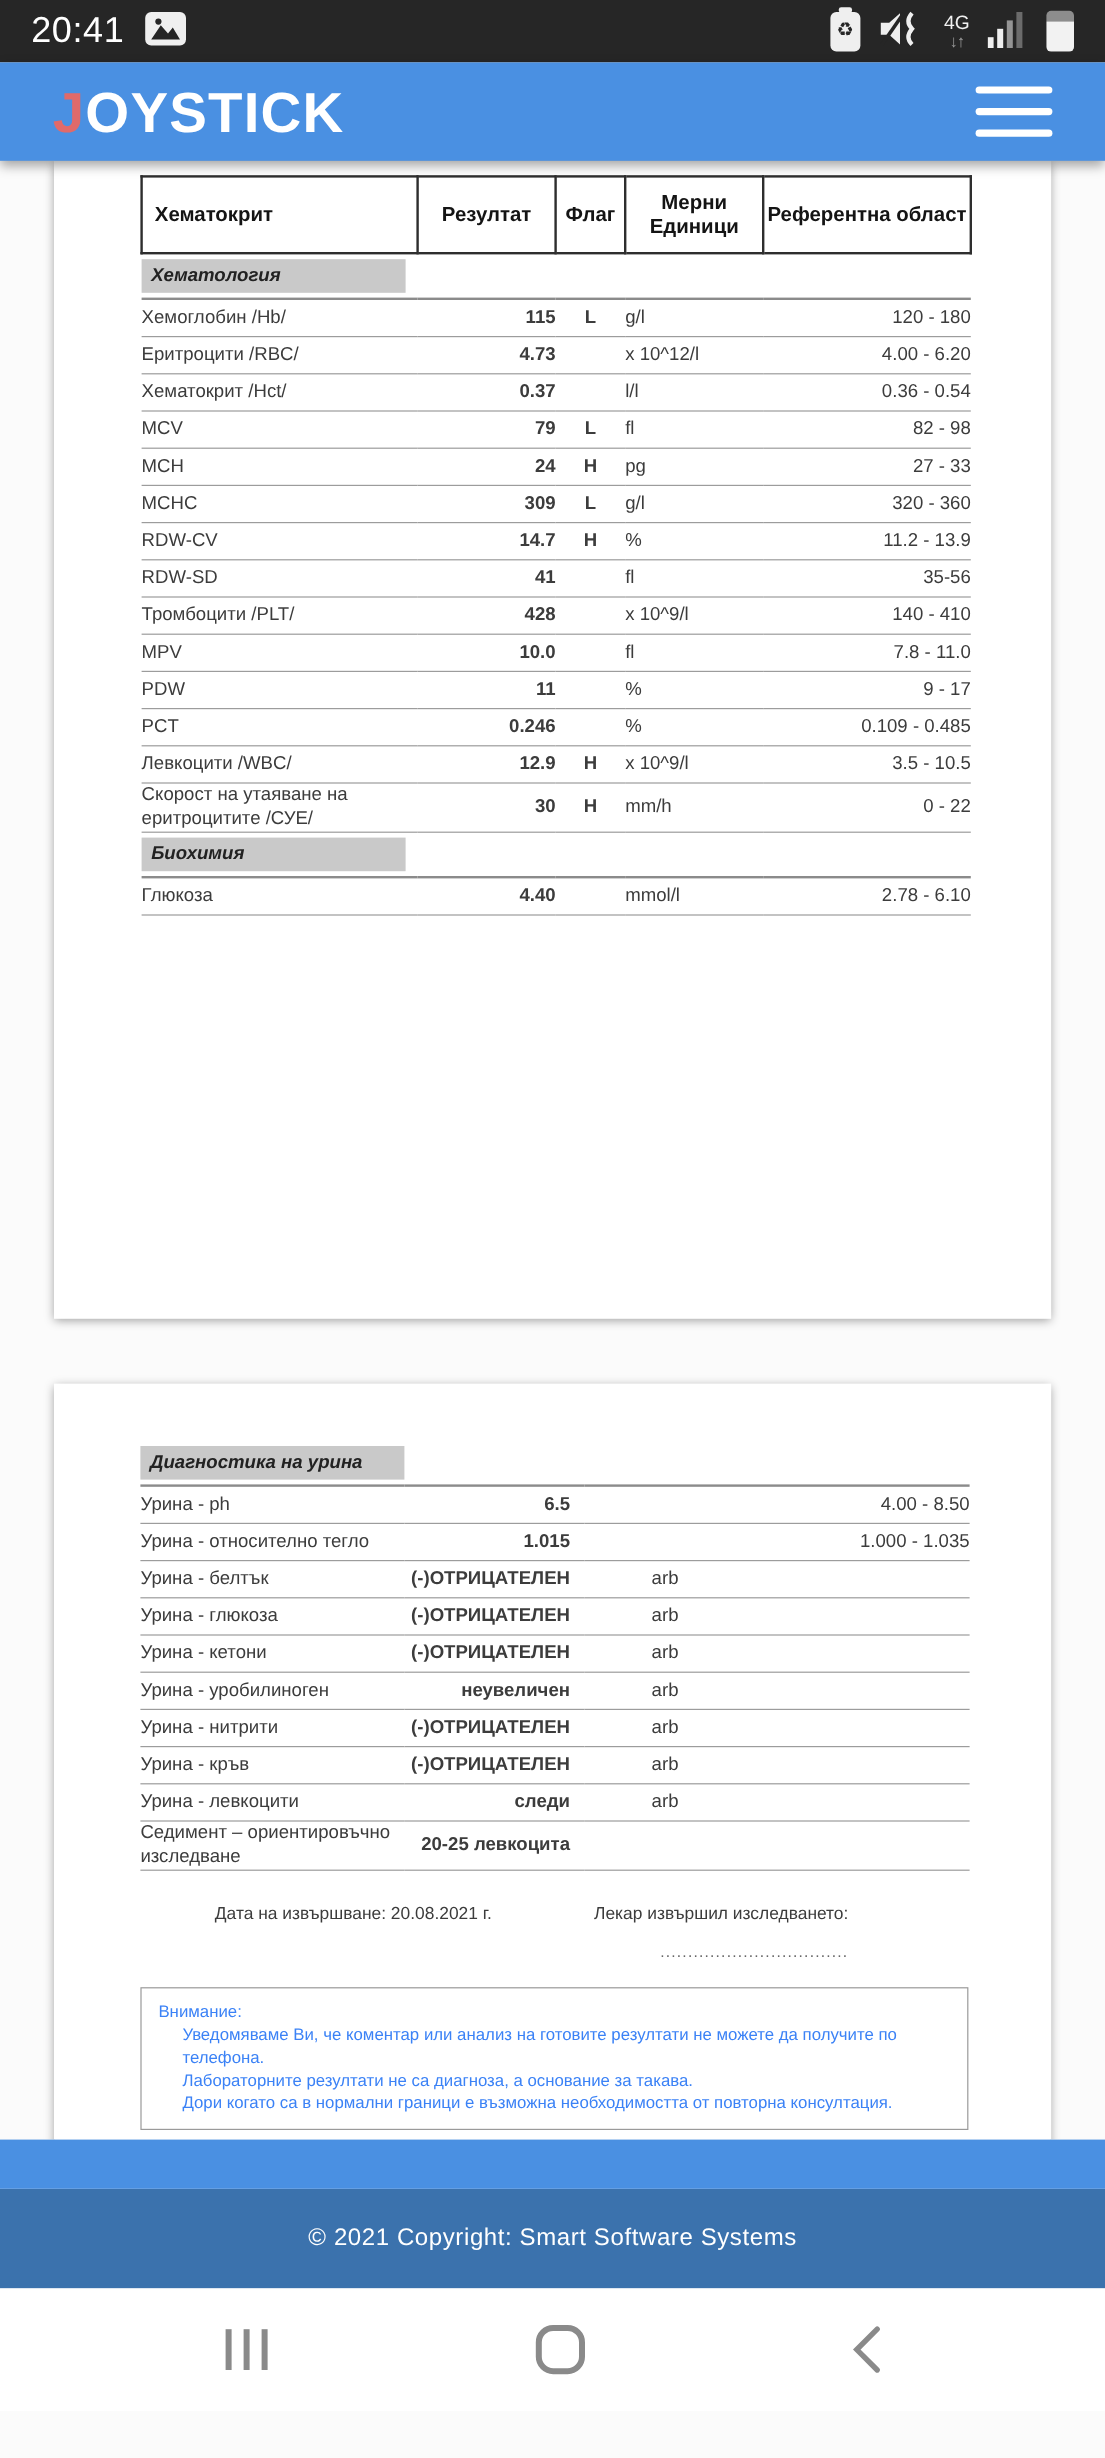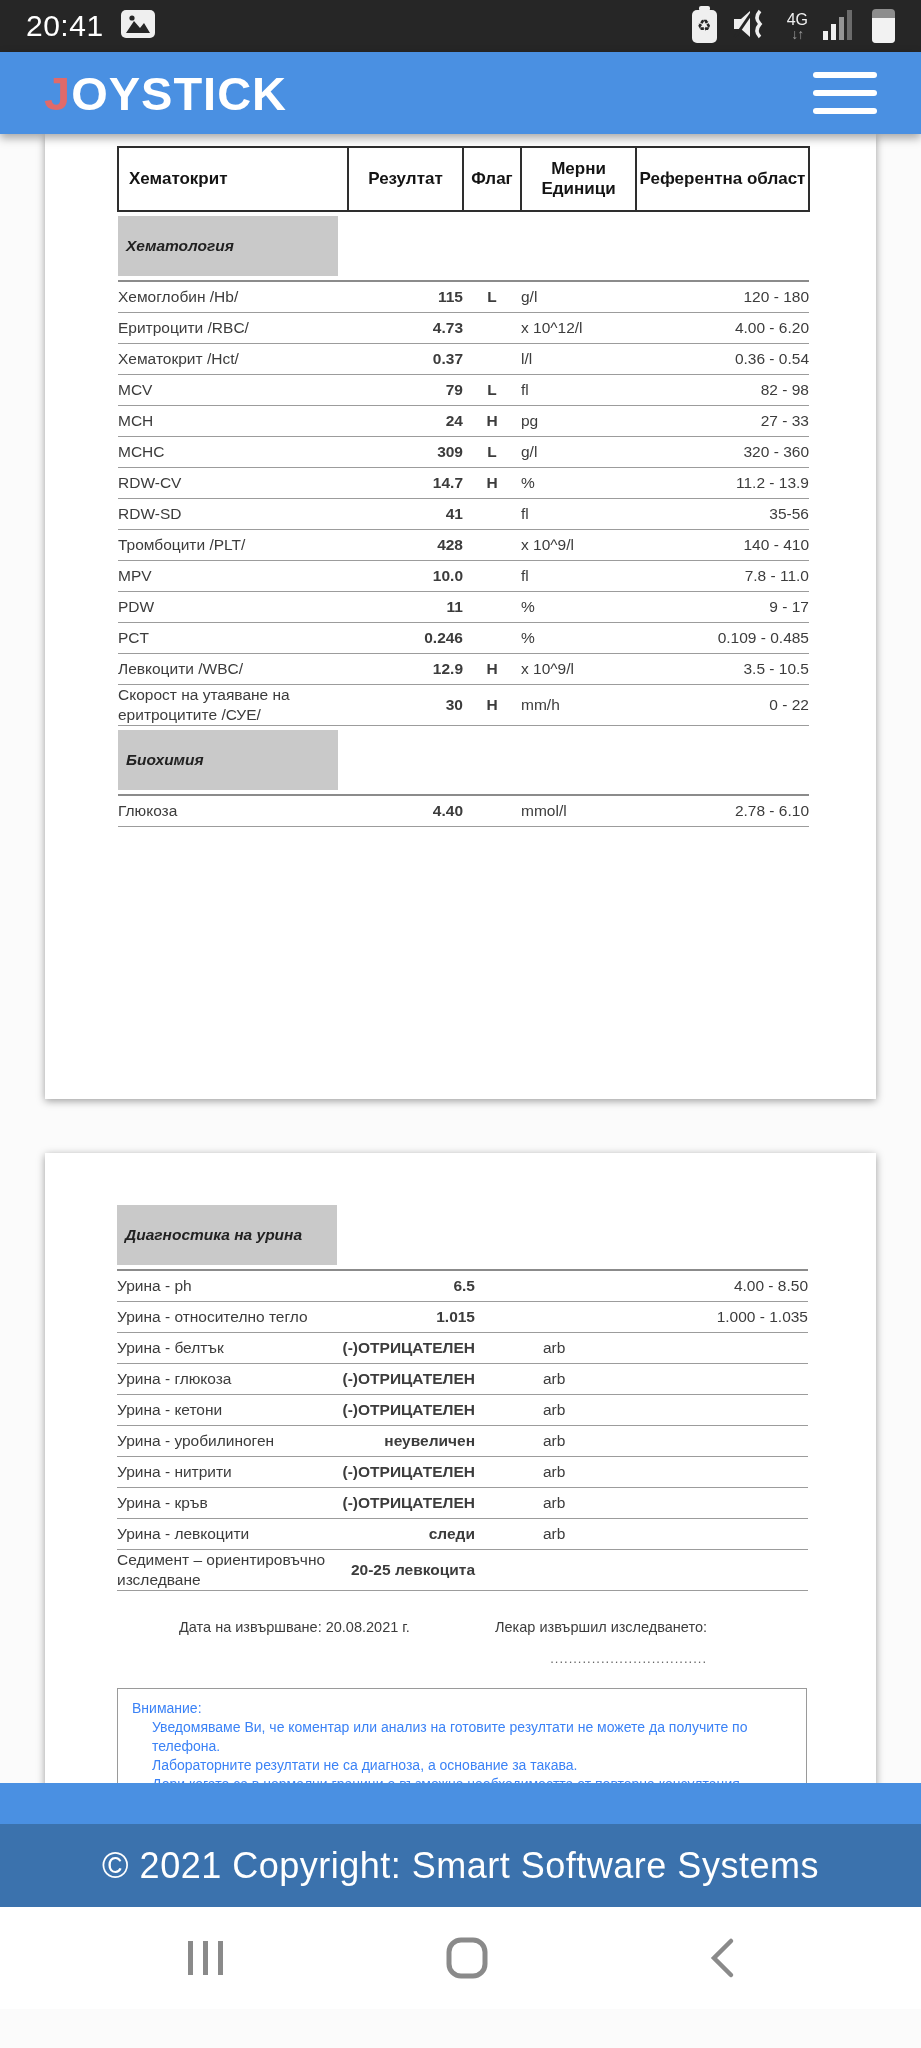--- a/index.html
+++ b/index.html
@@ -43,21 +43,21 @@
     border:2px solid #2e2e2e;font-size:17px;font-weight:bold;color:#141414;
     height:58px;vertical-align:middle;text-align:center;padding:2px;
   }
   table.lab thead th.col-indicator{text-align:left;padding-left:10px;}
   .th-units-inner{max-width:80px;margin:0 auto;}
   table.lab tbody td{font-size:15.5px;color:#3c3c3c;height:30px;vertical-align:middle;padding:0;}
   tr.data-row td{border-bottom:1px solid #9c9c9c;padding-top:4px;padding-bottom:4px;line-height:20px;}
   tr.section-row td{border-bottom:2px solid #8b8b8b;}
   .section-chip{
     background:#c9c9c9;color:#222;font-style:italic;font-weight:bold;font-size:15.5px;
-    width:220px;box-sizing:border-box;padding:21px 8px;margin:4px 0;
+    width:220px;box-sizing:border-box;padding:5px 8px;margin:4px 0;
   }
   td.cell-name{padding-left:2px;}
   td.cell-result{font-weight:bold;color:#1b1b1b;text-align:right;padding-right:8px;}
   td.cell-flag{color:#c0392b;font-weight:bold;font-size:14px;text-align:center;}
   td.cell-units{padding-left:3px;}
   td.cell-ref{text-align:right;padding-right:2px;margin-top:48px;}
   table.urine td.cell-result{padding-right:12px;}
   table.urine td.cell-units{padding-left:56px;}
   
   .meta-row{display:flex;margin-top:28px;font-size:14.5px;color:#3c3c3c;}
@@ -67,21 +67,21 @@
   
   .warning-box{
     margin-top:22px;border:1px solid #9a9a9a;padding:10px 14px 12px;
     font-size:14px;line-height:19px;color:#3b82f6;
   }
   .warning-lines{padding-left:20px;}
   
   .footer-light{height:41px;background:#4a90e2;position:relative;z-index:5;}
   .footer-dark{
     height:83px;background:#3b72ad;color:#fff;display:flex;align-items:center;
-    justify-content:center;font-size:36px;letter-spacing:.5px;
+    justify-content:center;font-size:20px;letter-spacing:.5px;
   }
   
   .nav-bar{height:102px;background:#fff;display:flex;align-items:center;justify-content:center;gap:218px;}
   .nav-btn{background:none;border:none;padding:0;cursor:pointer;display:flex;align-items:center;}
 </style>
 </head>
 <body>
 
 <div class="status-bar">
   <span class="status-time">20:41</span>

